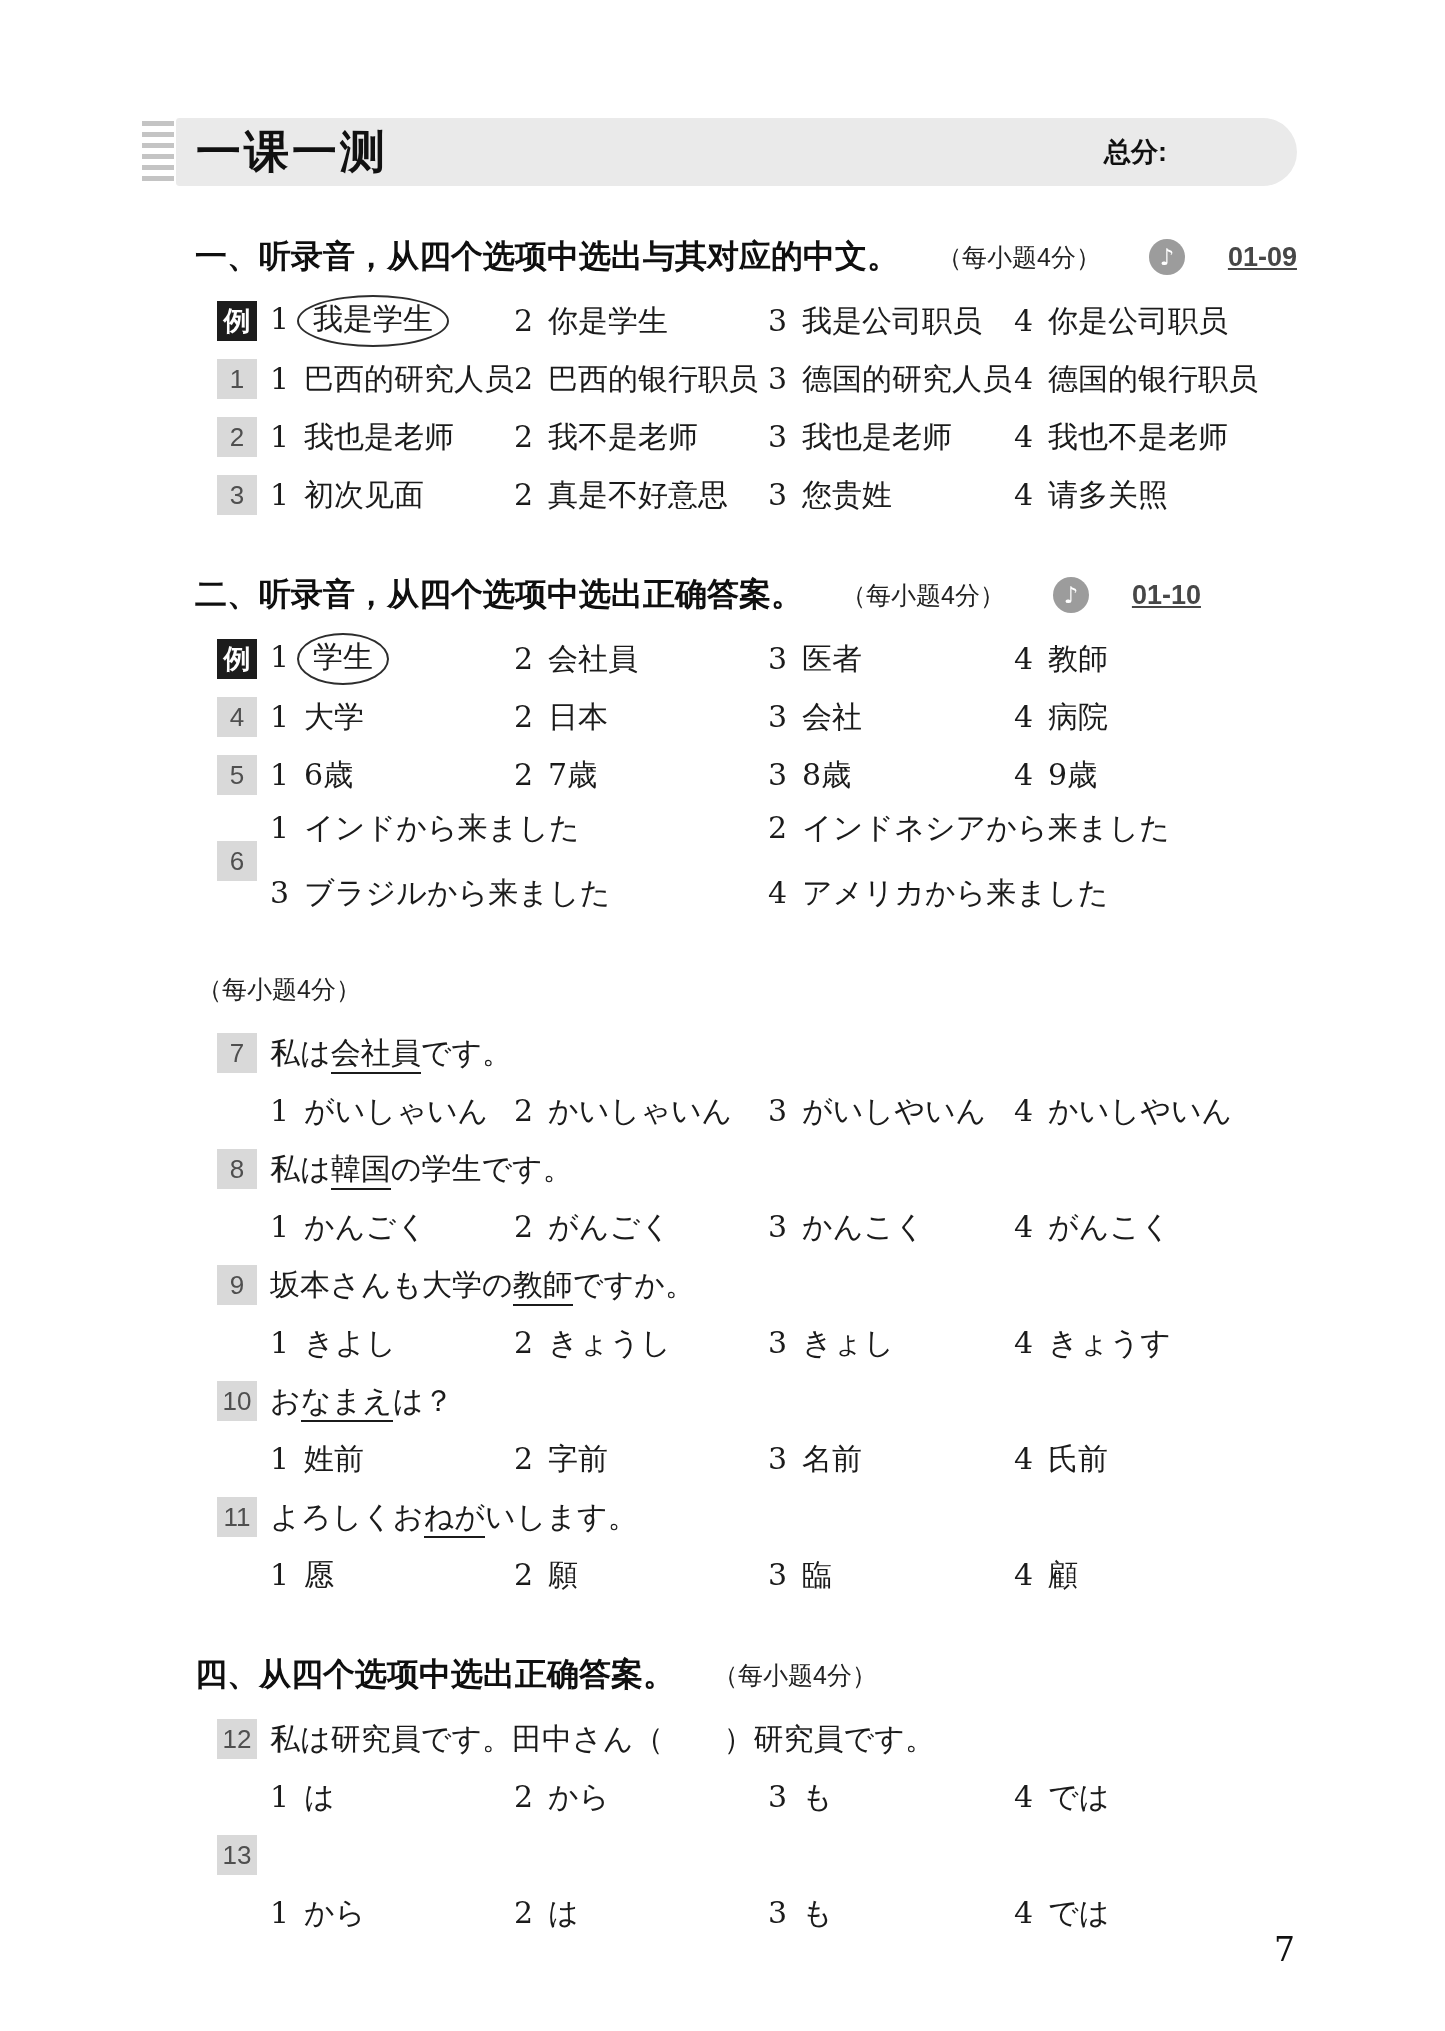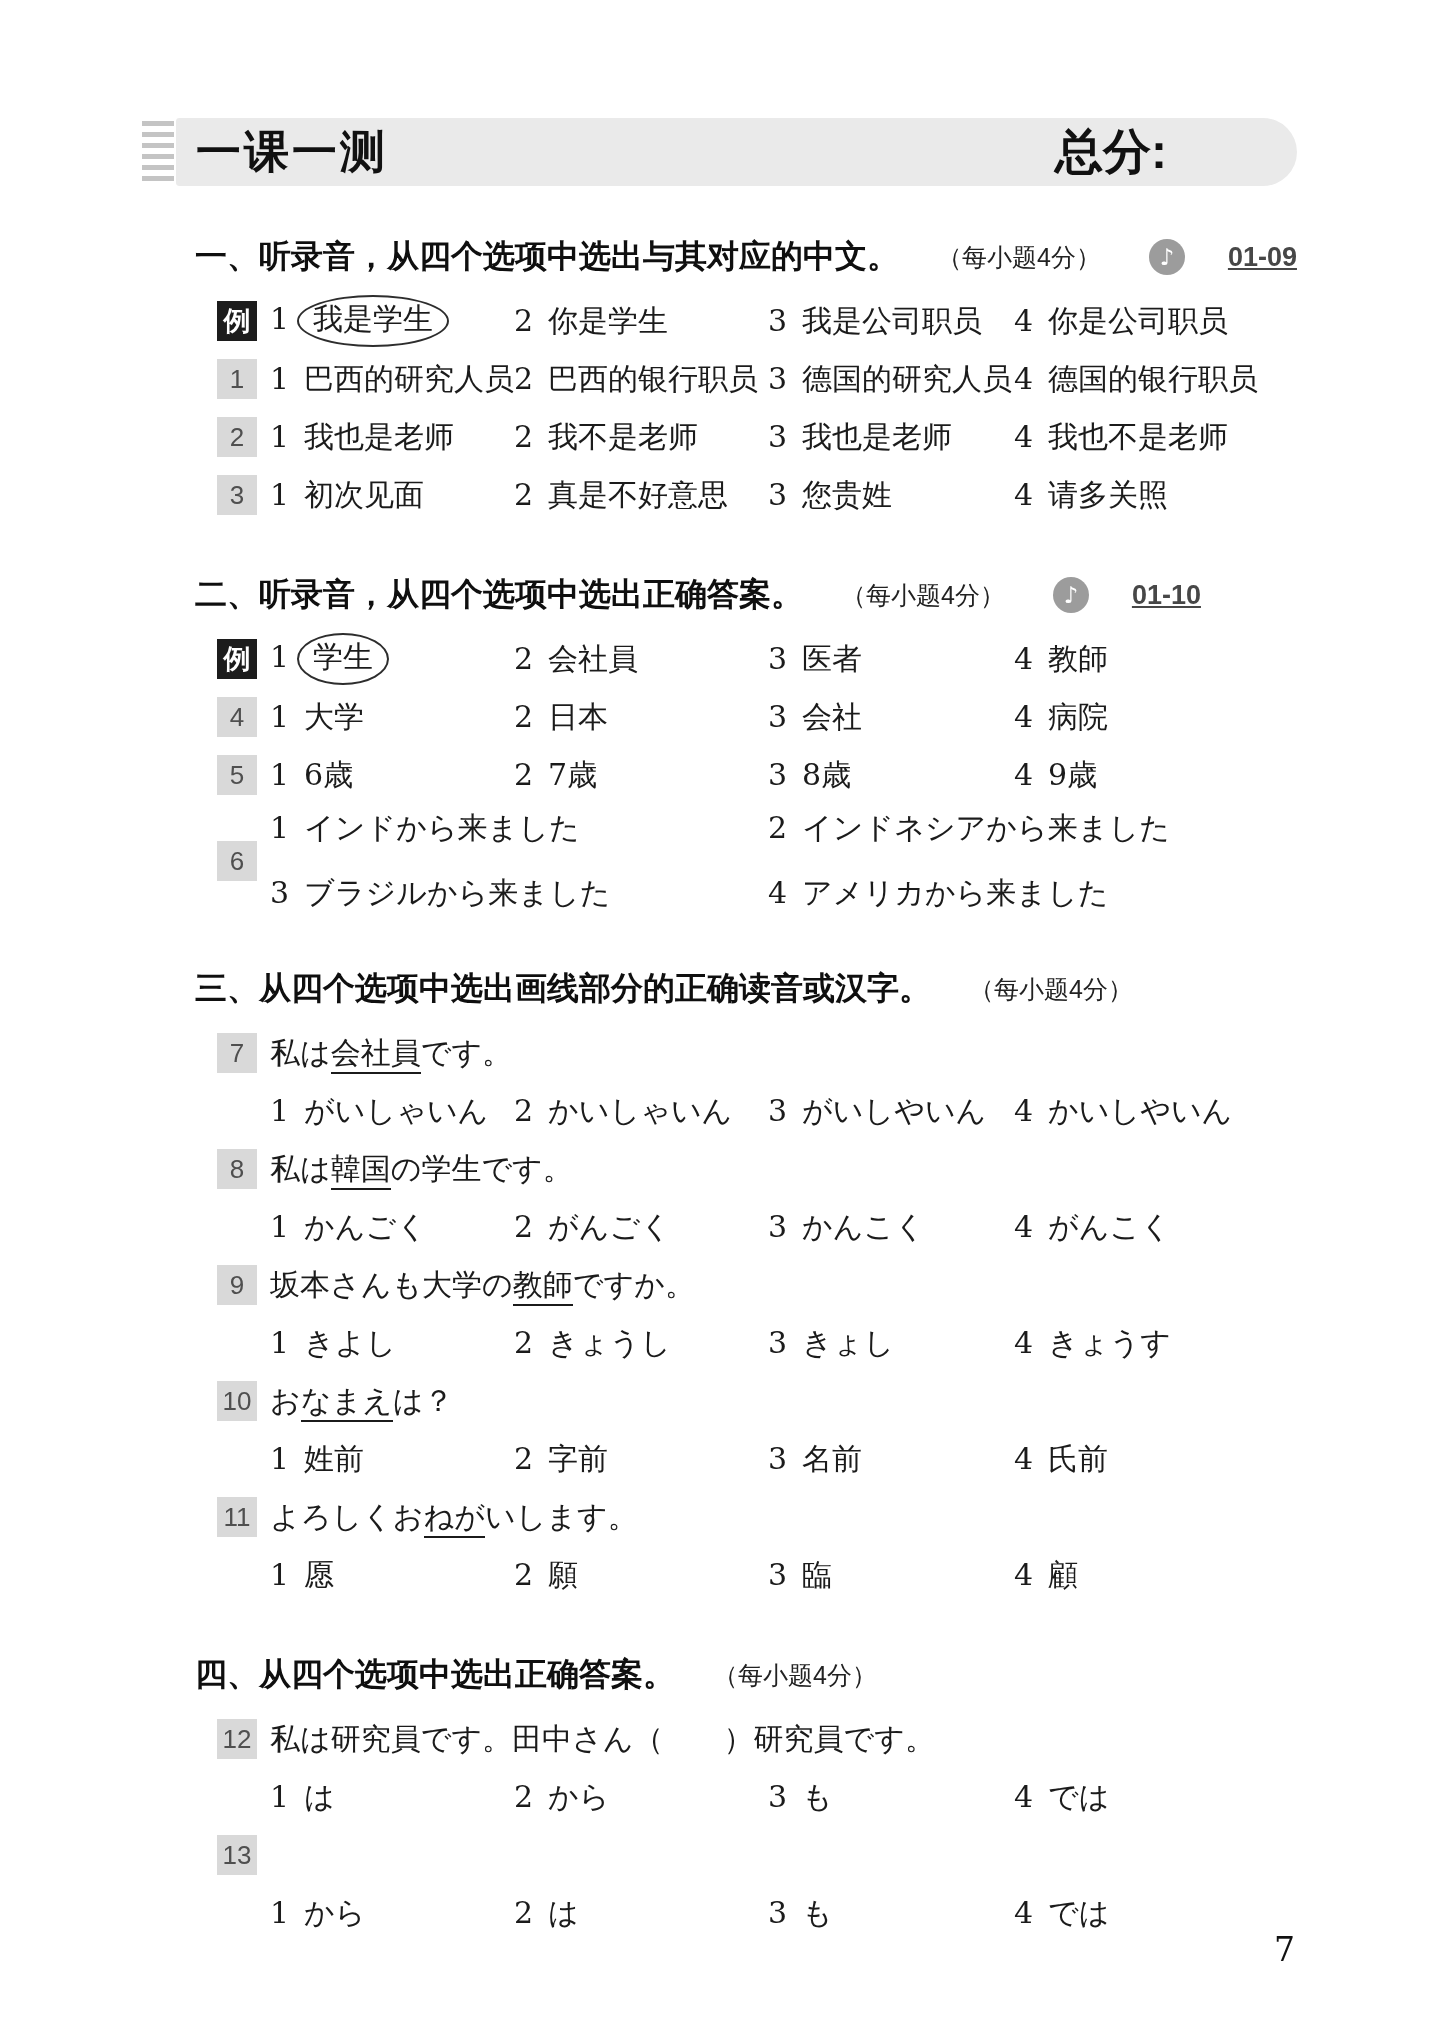--- a/index.html
+++ b/index.html
@@ -20,21 +20,21 @@
     position:absolute; left:176px; right:148px; top:0; height:68px;
     background:#eaeaea; border-radius:4px 40px 40px 4px;
     display:flex; align-items:center;
   }
   .page-title {
     font-family:"Liberation Sans","DejaVu Sans",sans-serif;
     font-weight:bold; font-size:45px; margin-left:20px; letter-spacing:3px; color:#111;
   }
   .score-label {
     font-family:"Liberation Sans","DejaVu Sans",sans-serif;
-    font-weight:bold; font-size:48px; margin-left:auto; margin-right:130px; color:#111;
+    font-weight:bold; font-size:27px; margin-left:auto; margin-right:130px; color:#111;
   }
   
   .section { margin-top:48px; }
   .sec-heading { margin-left:195px; margin-bottom:12px; display:flex; align-items:center; min-height:46px;gap:36px; }
   .h-text {
     font-family:"Liberation Sans","DejaVu Sans",sans-serif;
     font-weight:bold; font-size:32px; color:#0f0f0f;
   }
   .h-points {
     font-family:"Liberation Sans","DejaVu Sans",sans-serif;
@@ -287,21 +287,20 @@
               <span class="opt">
                 <span class="optnum">4</span>
                 <span class="opttext">アメリカから来ました</span>
               </span>
             </div>
           </div>
         </div>
       </section>
       <section class="section">
         <div class="sec-heading">
-          <span class="h-text">三、从四个选项中选出画线部分的正确读音或汉字。</span>
           <span class="h-points">（每小题4分）</span>
         </div>
         <div class="q-block">
           <div class="q-row">
             <span class="badge">7</span>
             <span class="stem"><span>私は</span><span class="u">会社員</span><span>です。</span></span>
           </div>
           <div class="q-row opts-indent">
             <div class="opts row4">
               <span class="opt">

